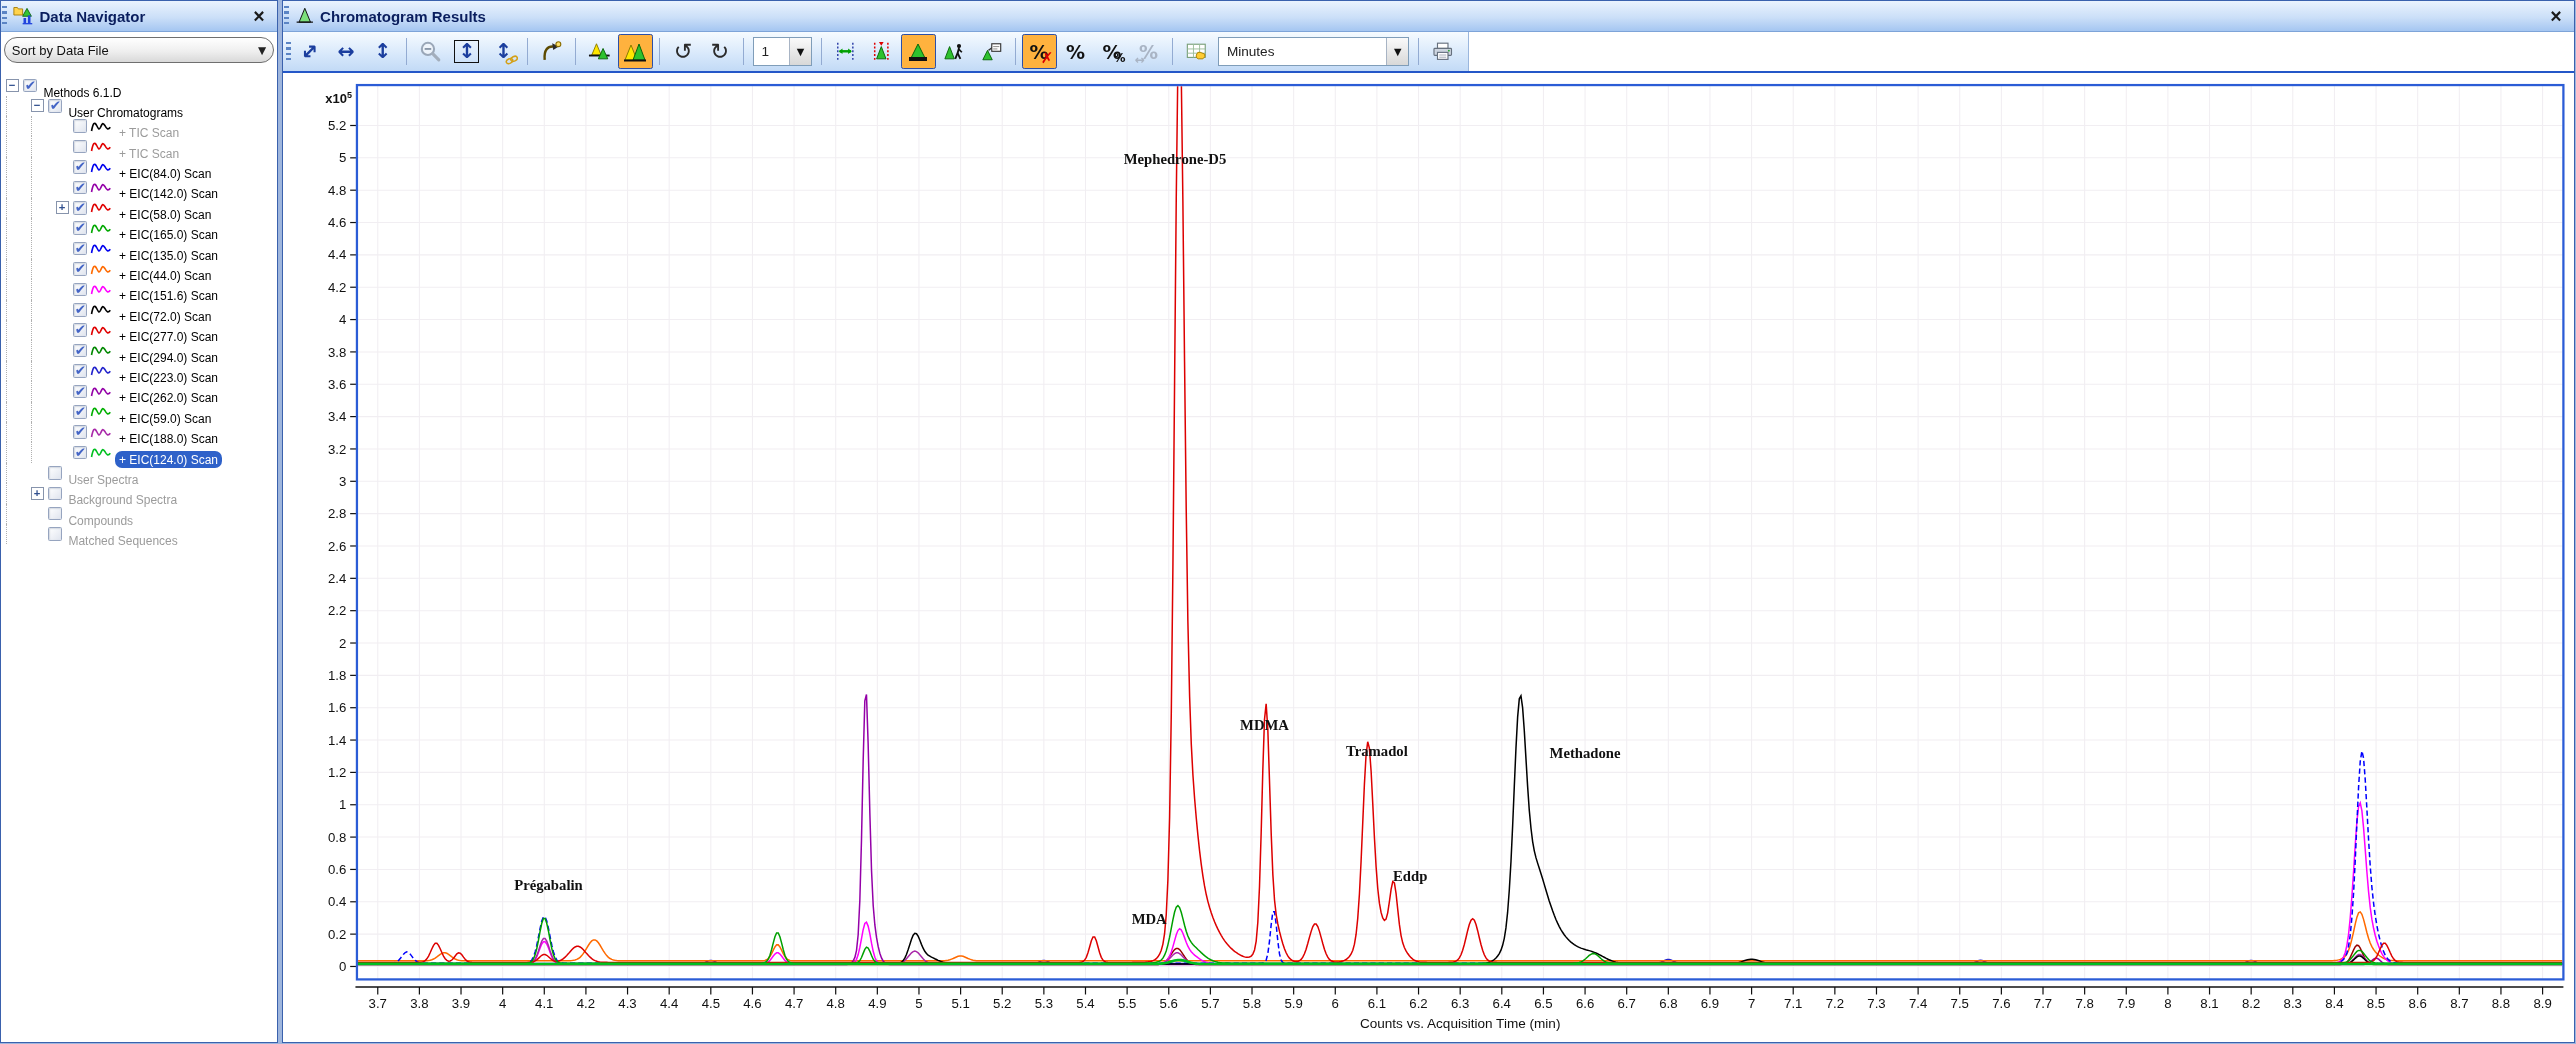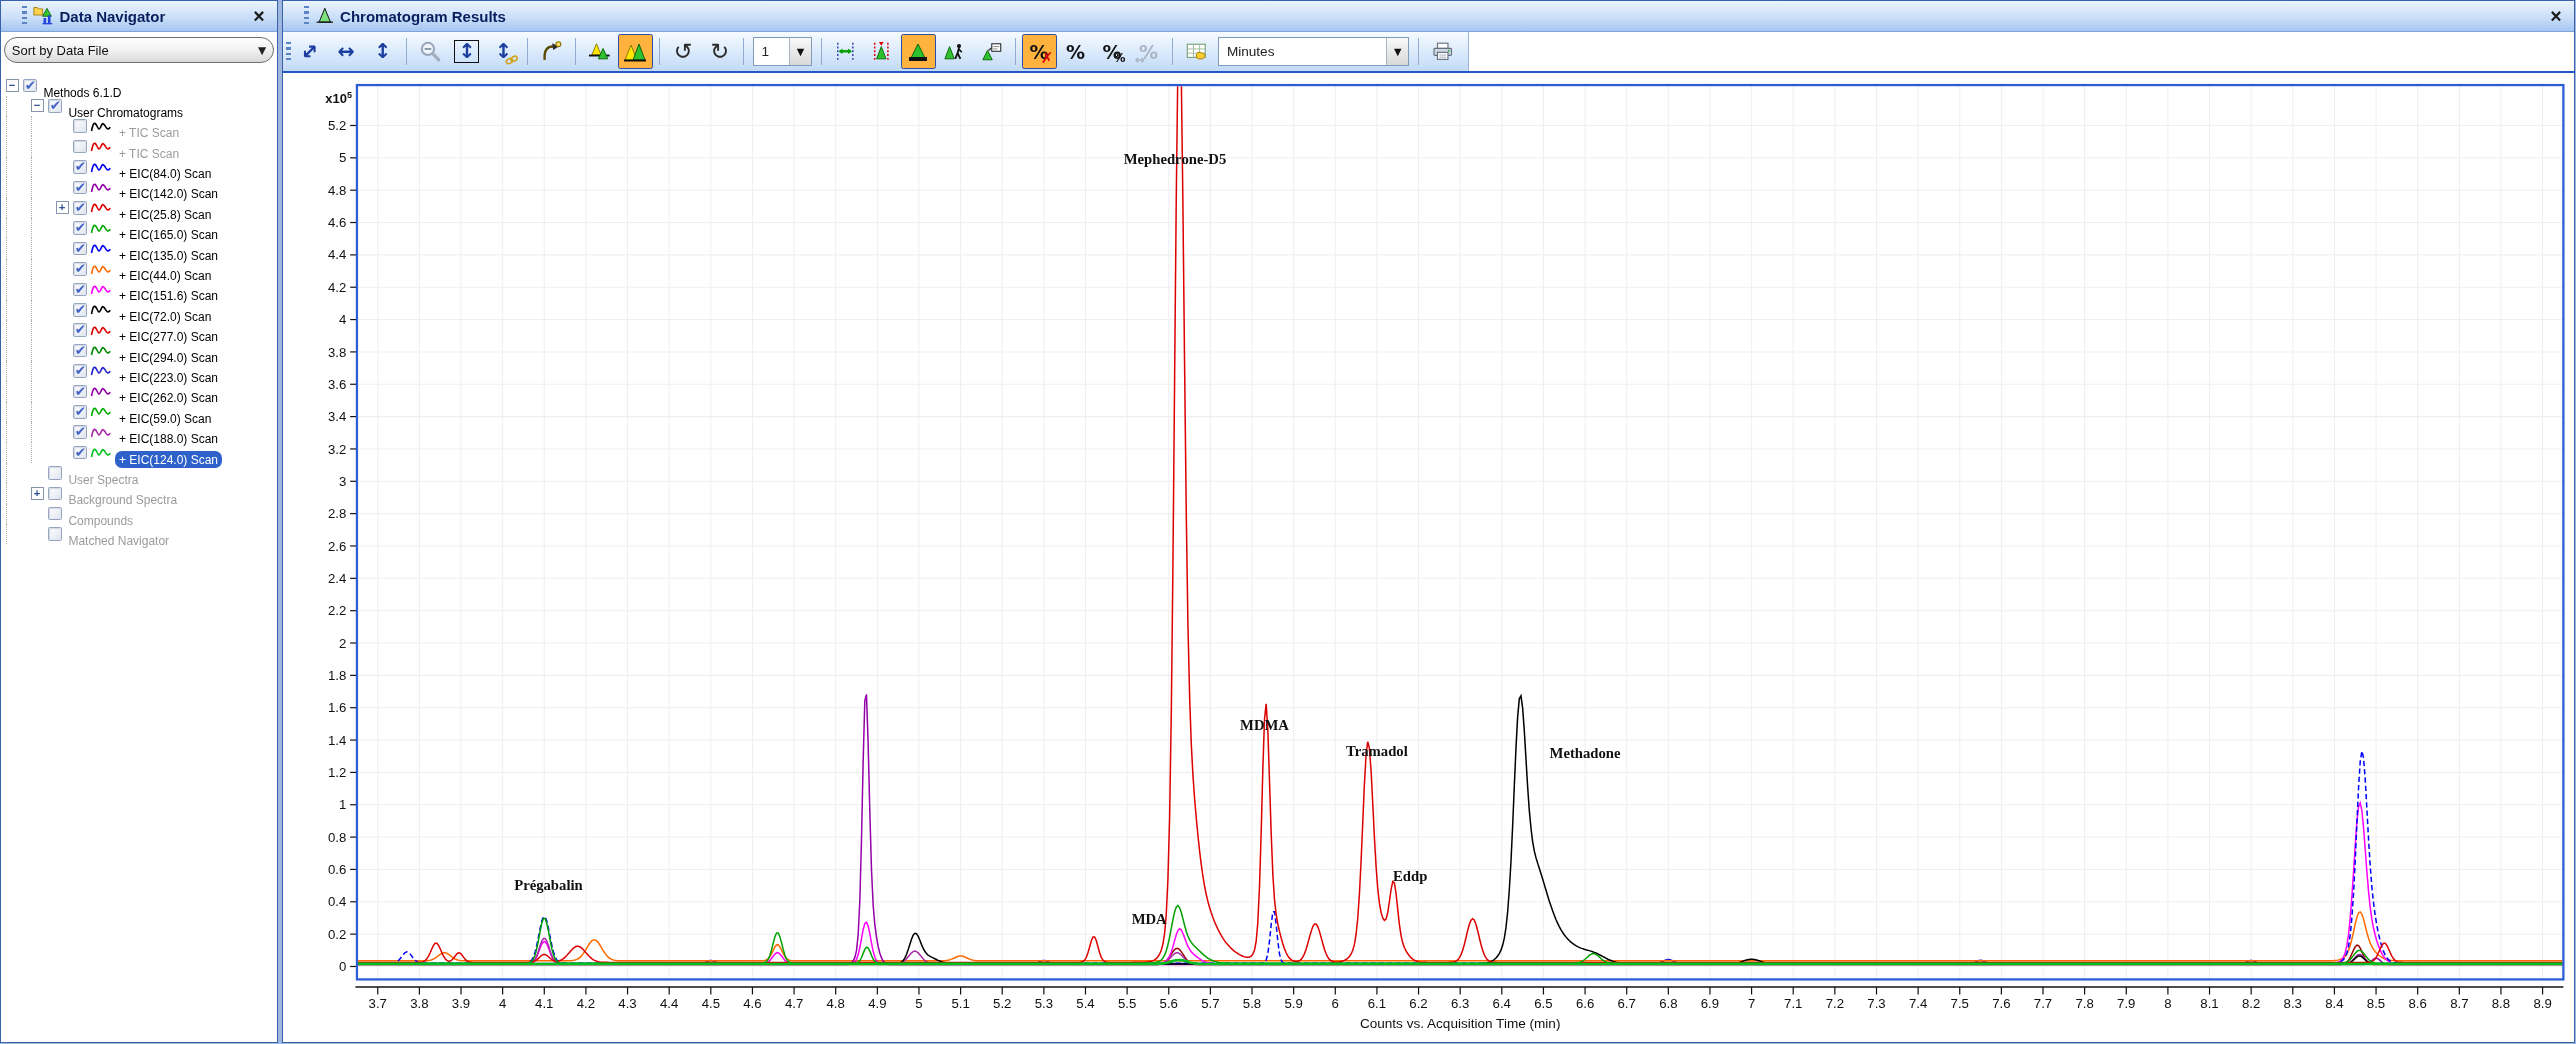--- a/index.html
+++ b/index.html
@@ -2,21 +2,21 @@
 <html style="font-size:12px"><head>
 <meta charset="utf-8">
 <style>
   html,body{margin:0;padding:0;}
   body{width:2576px;height:1044px;background:#9fb6dd;font-family:"Liberation Sans",sans-serif;position:relative;overflow:hidden;}
   .panel{position:absolute;top:0;height:1041px;background:#fff;border:1.5px solid #3a61ad;box-sizing:content-box;}
   #leftPanel{left:0;width:276px;}
   #rightPanel{left:282px;width:2291px;}
 
   
-  .titlebar{height:30px;background:linear-gradient(#eaf3fe,#cbdff8 55%,#a5c6f1);border-bottom:0.8px solid #7ea4d8;display:flex;align-items:center;gap:6px;padding:0 6px 0 21px;}
+  .titlebar{height:30px;background:linear-gradient(#eaf3fe,#cbdff8 55%,#a5c6f1);border-bottom:0.8px solid #7ea4d8;display:flex;align-items:center;gap:6px;padding:0 6px 0 1px;}
   .grip{width:4.5px;height:19.6px;background:repeating-linear-gradient(180deg,#5b84c4 0 2.3px,rgba(0,0,0,0) 2.3px 5.3px);flex:none;}
   .title-text{font-weight:bold;font-size:15px;color:#0a1e5e;white-space:nowrap;}
   .close-btn{margin-left:auto;font-weight:bold;font-size:19.6px;color:#1a1a1a;width:24px;text-align:center;line-height:24px;}
 
   
   .sortbar{margin:5.3px 3px 3px;height:24px;border:0.8px solid #6f6f6f;border-radius:13px;background:linear-gradient(#ffffff,#efefef 55%,#d9d9d9);display:flex;align-items:center;padding:0 6.8px;font-size:13px;color:#111;}
   .sortbar .arrow{margin-left:auto;font-size:10.6px;color:#222;font-family:"DejaVu Sans",sans-serif;}
   #tree{padding-top:9px;font-size:12px;}
   .trow{height:20.4px;display:flex;align-items:center;padding-left:4.5px;white-space:nowrap;}
   .guide{width:25px;height:20.4px;border-left:0.8px dotted #b0b0b0;flex:none;box-sizing:border-box;}
@@ -139,21 +139,21 @@
       <div class="trow">
         <span class="guide"></span>
         <span class="guide"></span>
         <span class="exp">+</span>
         <span class="cb">
           <span class="mark">✔</span>
         </span>
         <svg width="22.6" height="15" viewBox="0 0 30 20" class="wave">
           <path d="M2 16 C4 5 6 3 9 9 C11 13 12 15 14 11 C16 6 17 4 20 9 C22 13 24 15 27 11" fill="none" stroke="#e00000" stroke-width="2.2"></path>
         </svg>
-        <span class="lbl">+ EIC(25.8) Scan</span>
+        <span class="lbl">+ EIC(58.0) Scan</span>
       </div>
       <div class="trow">
         <span class="guide"></span>
         <span class="guide"></span>
         <span class="exp-sp"></span>
         <span class="cb">
           <span class="mark">✔</span>
         </span>
         <svg width="22.6" height="15" viewBox="0 0 30 20" class="wave">
           <path d="M2 16 C4 5 6 3 9 9 C11 13 12 15 14 11 C16 6 17 4 20 9 C22 13 24 15 27 11" fill="none" stroke="#00a800" stroke-width="2.2"></path>
@@ -307,21 +307,21 @@
       <div class="trow">
         <span class="guide"></span>
         <span class="exp-sp"></span>
         <span class="cb"></span>
         <span class="lbl gray">Compounds</span>
       </div>
       <div class="trow">
         <span class="guide"></span>
         <span class="exp-sp"></span>
         <span class="cb"></span>
-        <span class="lbl gray">Matched Navigator</span>
+        <span class="lbl gray">Matched Sequences</span>
       </div>
     </div>
 </div>
 
 <div class="panel" id="rightPanel">
   <div class="titlebar">
     <div class="grip"></div>
     <span>
       <svg width="19.6" height="19.6" viewBox="0 0 24 24">
         <polygon points="5,21 12,4 19,21" fill="#7ce07c" stroke="#111" stroke-width="1.2"></polygon>

